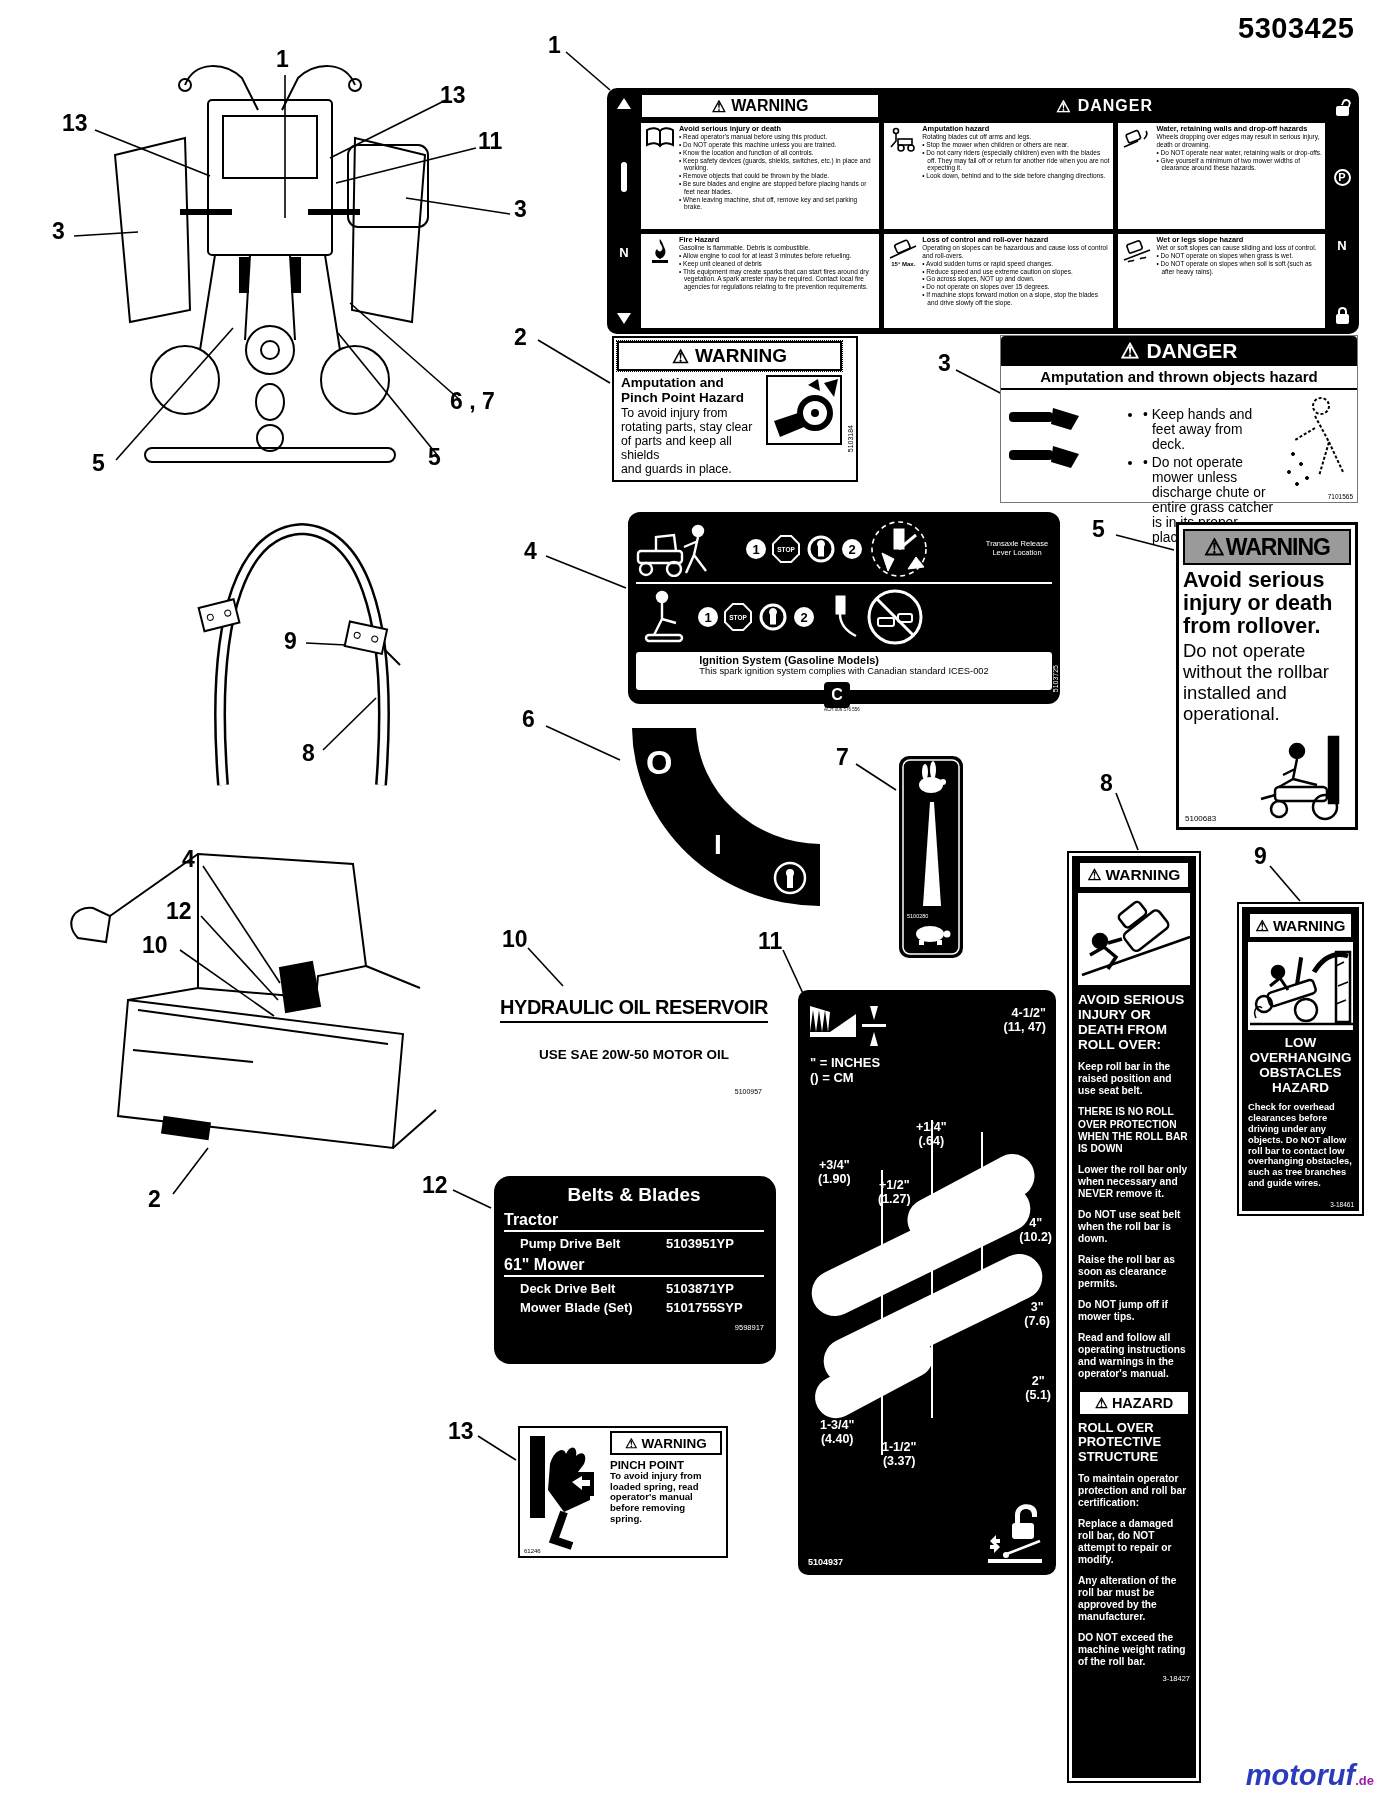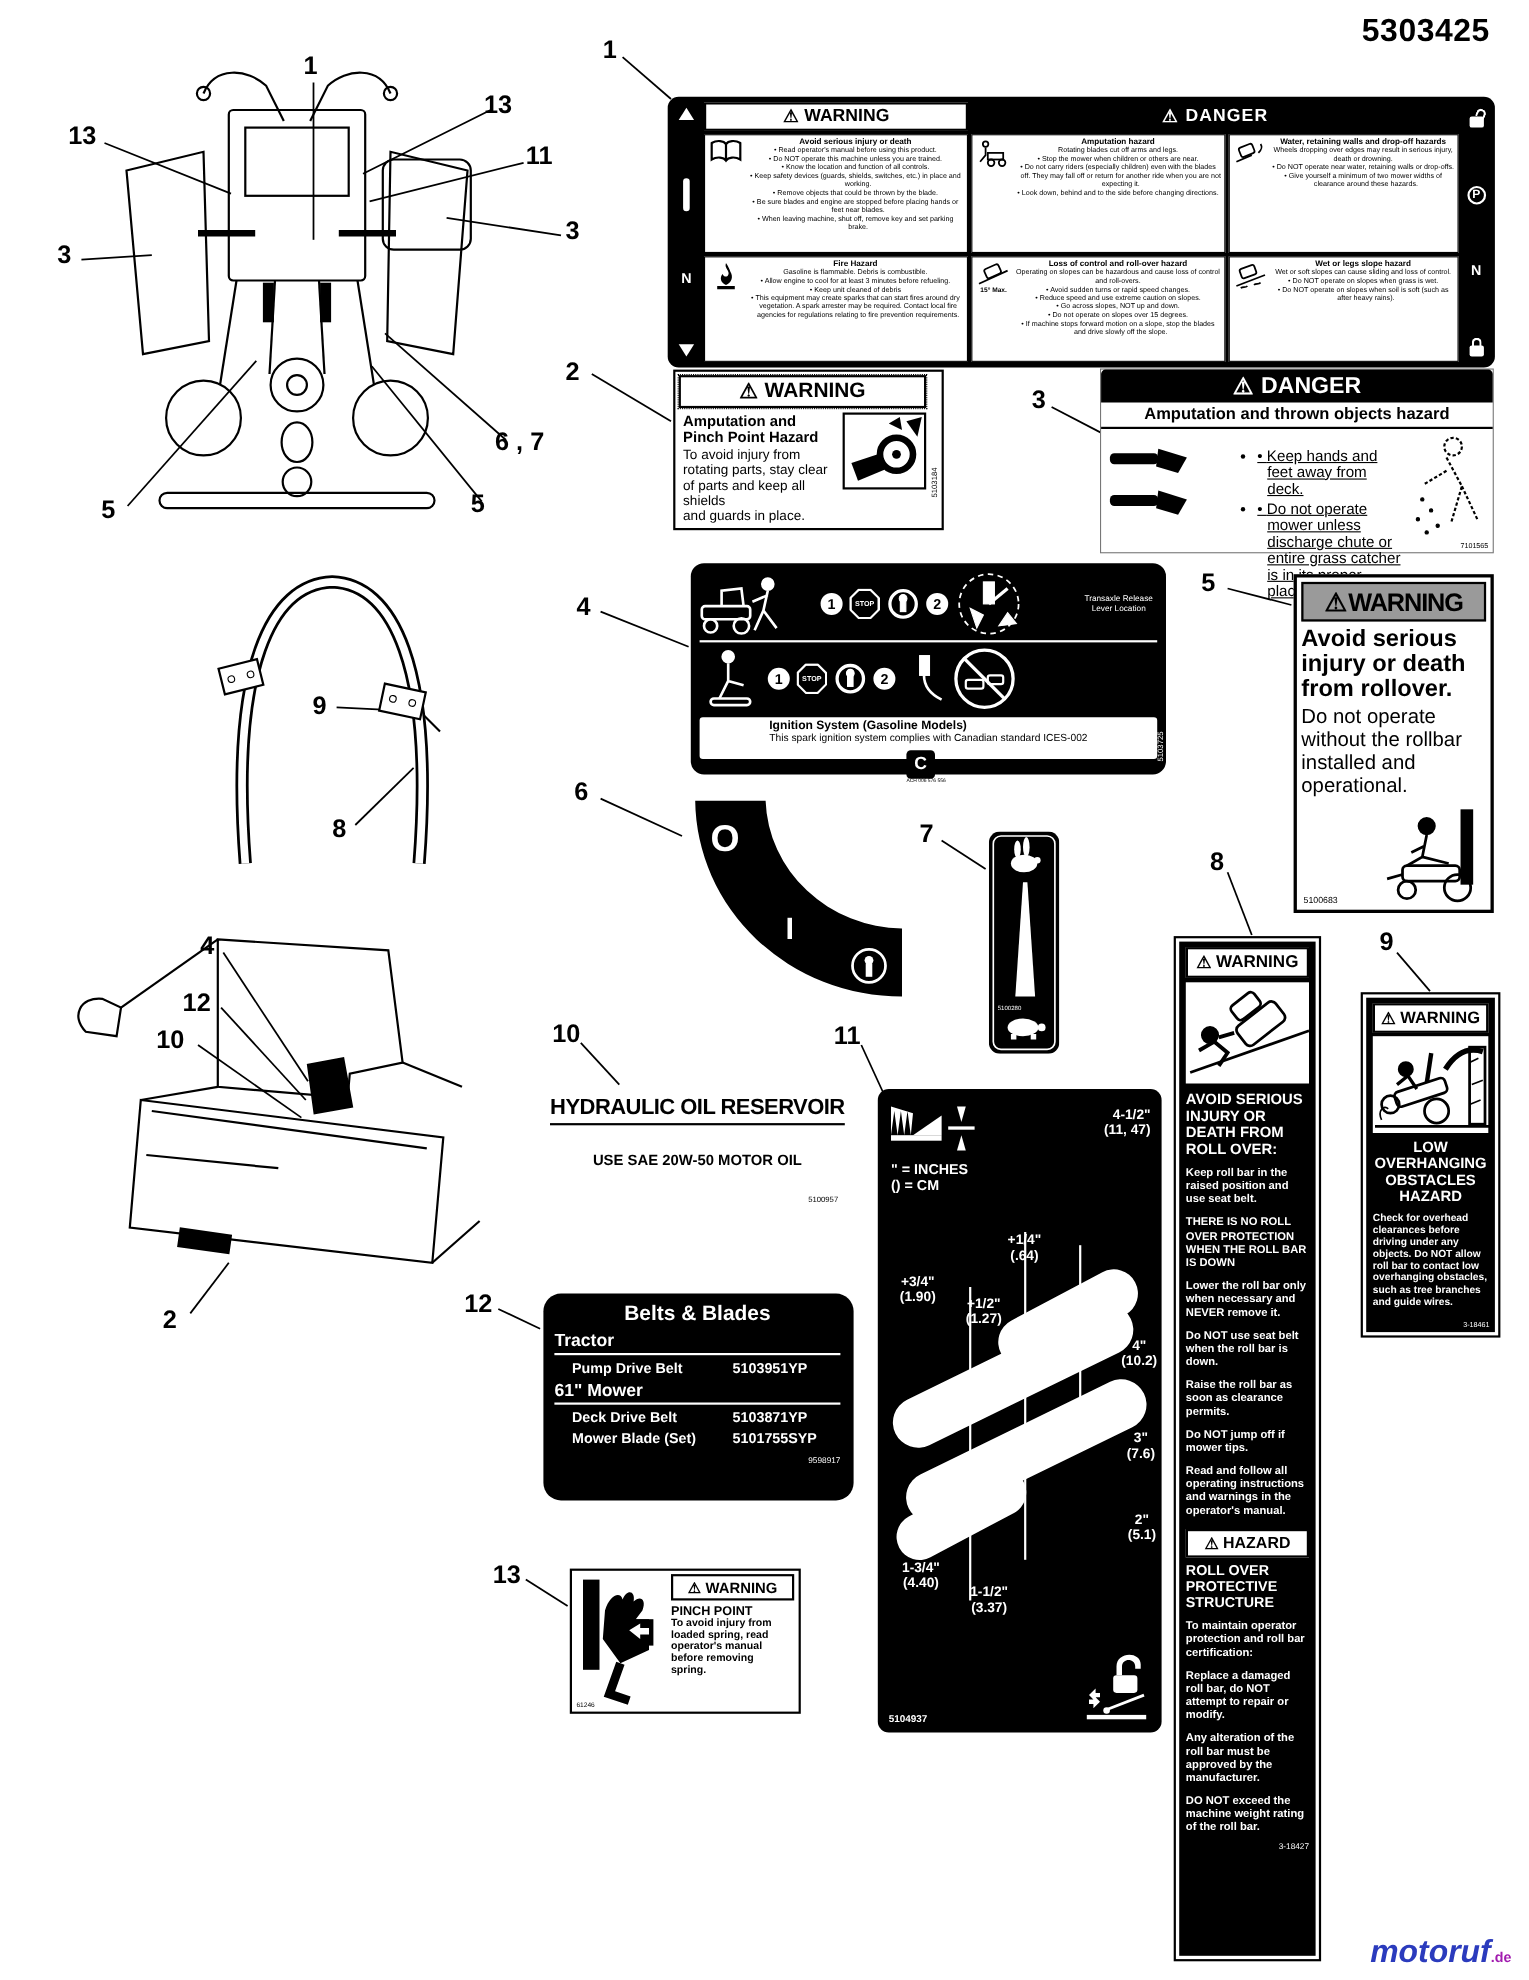--- a/index.html
+++ b/index.html
@@ -25,21 +25,21 @@
   .padlock::before{content:"";position:absolute;left:2px;top:-7px;width:9px;height:8px;border:2px solid #fff;
                    border-bottom:none;border-radius:5px 5px 0 0;box-sizing:border-box;}
   .padlock.open::before{left:6px;transform:rotate(22deg);}
   .pcircle{width:17px;height:17px;border:2px solid #fff;border-radius:50%;color:#fff;font-size:11px;
            font-weight:bold;display:flex;align-items:center;justify-content:center;box-sizing:border-box;}
   .lbl1-grid{flex:1;display:grid;grid-template-columns:1.06fr 1.02fr 0.92fr;grid-template-rows:26px 108px 96px;gap:3px;}
   .head-warn{background:#fff;border:2px solid #000;display:flex;align-items:center;justify-content:center;
              font-weight:bold;font-size:16px;gap:5px;}
   .head-danger{grid-column:2 / 4;background:#000;color:#fff;display:flex;align-items:center;justify-content:center;
                font-weight:bold;font-size:16px;gap:6px;letter-spacing:1px;}
-  .p1-panel{background:#fff;border:1px solid #000;padding:2px 3px;display:flex;gap:3px;overflow:hidden;text-align:center;}
+  .p1-panel{background:#fff;border:1px solid #000;padding:2px 3px;display:flex;gap:3px;overflow:hidden;}
   .p1-icon{flex:none;width:32px;display:flex;flex-direction:column;align-items:center;gap:1px;padding-top:2px;}
   .p1-max{font-size:6px;font-weight:bold;}
   .p1-body{flex:1;font-size:6.5px;line-height:1.2;}
   .p1-title{font-weight:bold;font-size:7.4px;line-height:1.1;}
   ul.b{margin:0;padding:0;list-style:none;}
   ul.b li{padding-left:5px;text-indent:-5px;}
   ul.b li::before{content:"• ";}
 
   
   .lbl2{left:612px;top:336px;width:246px;height:146px;background:#fff;border:2px solid #000;
@@ -53,21 +53,21 @@
   .lbl2-part{position:absolute;right:2px;bottom:28px;font-size:7px;}
 
   
   .lbl3{left:1000px;top:335px;width:358px;height:168px;background:#fff;border:1px solid #777;box-sizing:border-box;}
   .lbl3-head{background:#000;color:#fff;height:30px;display:flex;align-items:center;justify-content:center;
              gap:7px;font-weight:bold;font-size:21px;border-radius:4px 4px 0 0;}
   .lbl3-title{font-weight:bold;font-size:15px;text-align:center;border-bottom:2px solid #000;padding:2px 0 3px;}
   .lbl3-body{display:flex;padding:4px 2px 0 6px;gap:4px;}
   .lbl3-icons{width:92px;flex:none;}
   .lbl3-bullets{flex:1;font-size:13.8px;line-height:1.08;}
-  .lbl3-bullets li{padding-left:9px;text-indent:-9px;margin-bottom:4px;text-decoration:underline;}
+  .lbl3-bullets li{padding-left:9px;text-indent:-9px;margin-bottom:4px;}
   .lbl3-bullets li::before{content:"• ";}
   .lbl3-fig{width:74px;flex:none;}
   .lbl3-part{position:absolute;right:4px;bottom:2px;font-size:6.5px;}
 
   
   .lbl4{left:628px;top:512px;width:432px;height:192px;background:#000;border-radius:12px;box-sizing:border-box;
         padding:6px 8px 4px 8px;color:#fff;}
   .lbl4-row{display:flex;align-items:center;gap:6px;height:62px;}
   .numcirc{width:20px;height:20px;border-radius:50%;background:#fff;color:#000;font-weight:bold;font-size:13px;
            display:flex;align-items:center;justify-content:center;flex:none;}

